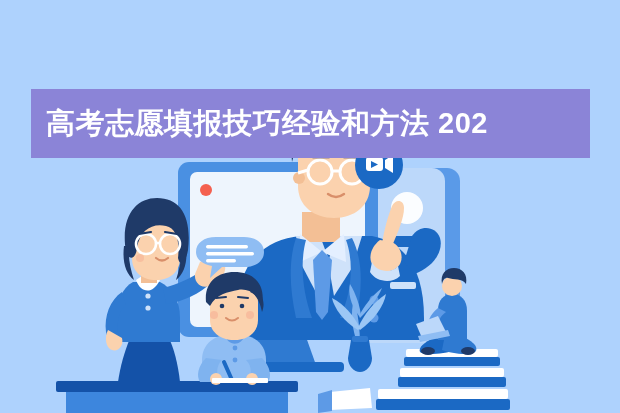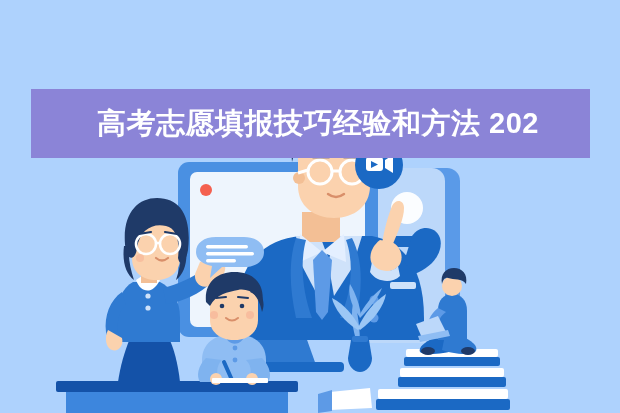--- a/index.html
+++ b/index.html
@@ -8,21 +8,21 @@
     background: #ffffff;
   }
   #root {
     position: relative;
     width: 620px;
     height: 413px;
     overflow: hidden;
     font-family: "Liberation Sans", "DejaVu Sans", sans-serif;
     background: #aed2fd;
   }
-  .layer { position: absolute; justify-content: center; }
+  .layer { position: absolute; }
 
   
   #title-banner {
     left: 31px;
     top: 89px;
     width: 559px;
     height: 69px;
     background: #8b84d7;
     z-index: 40;
     display: flex;

